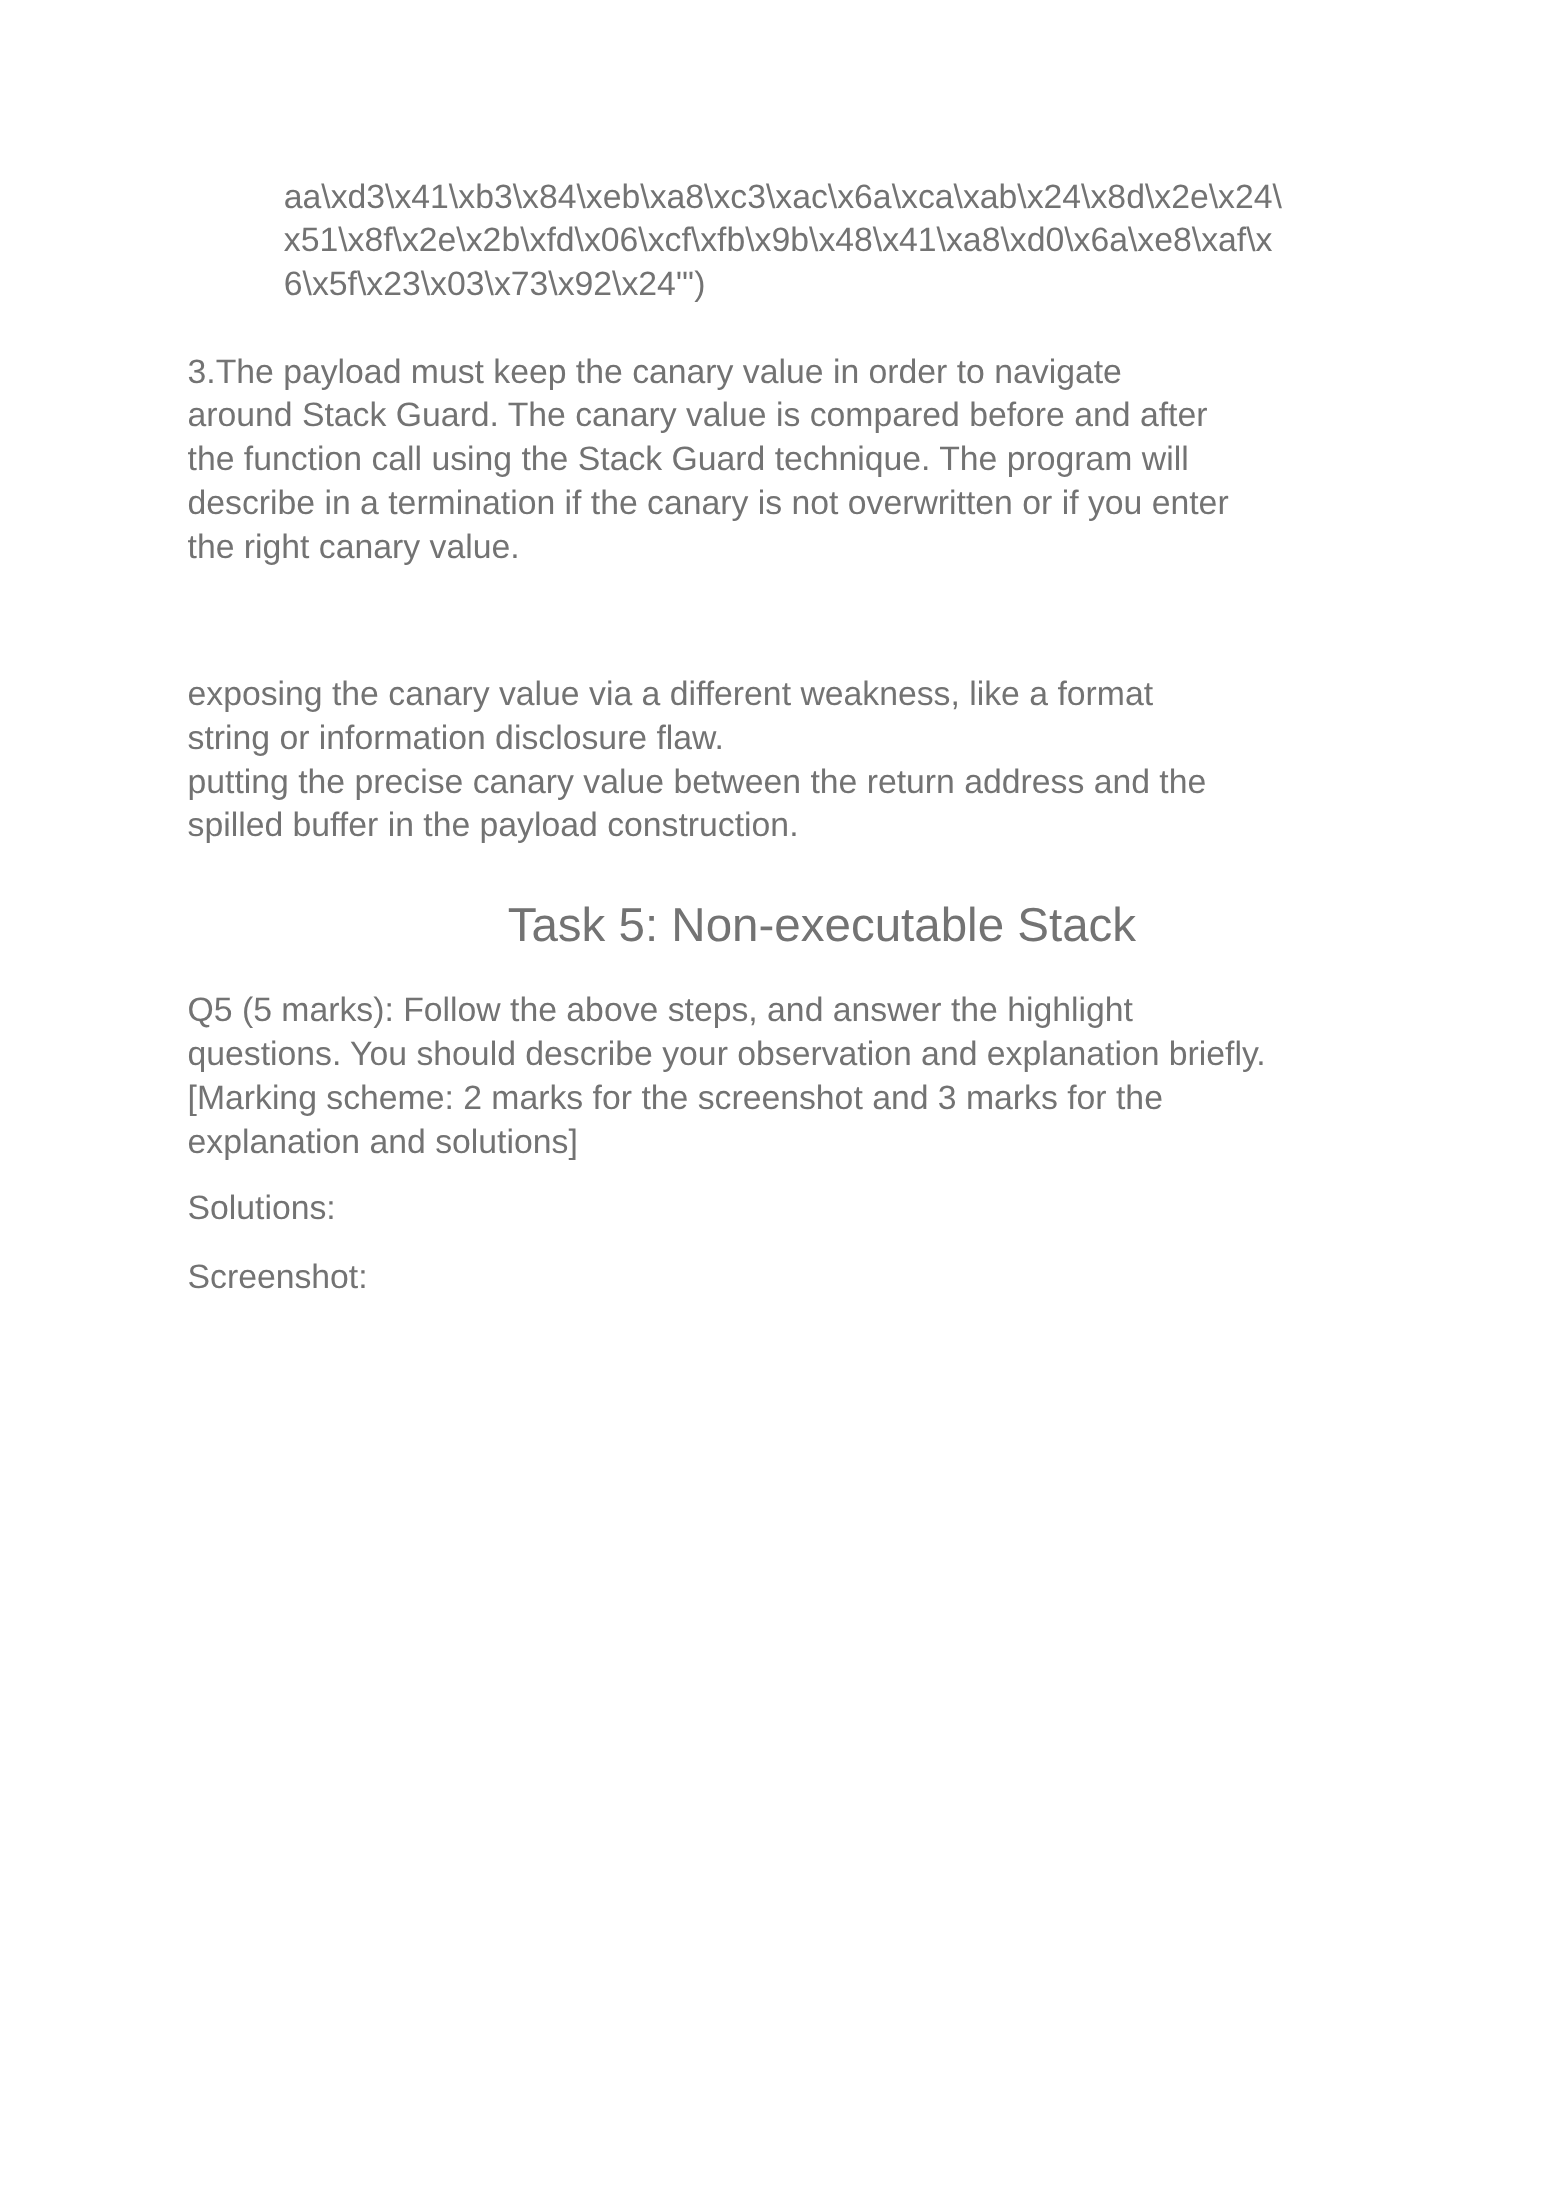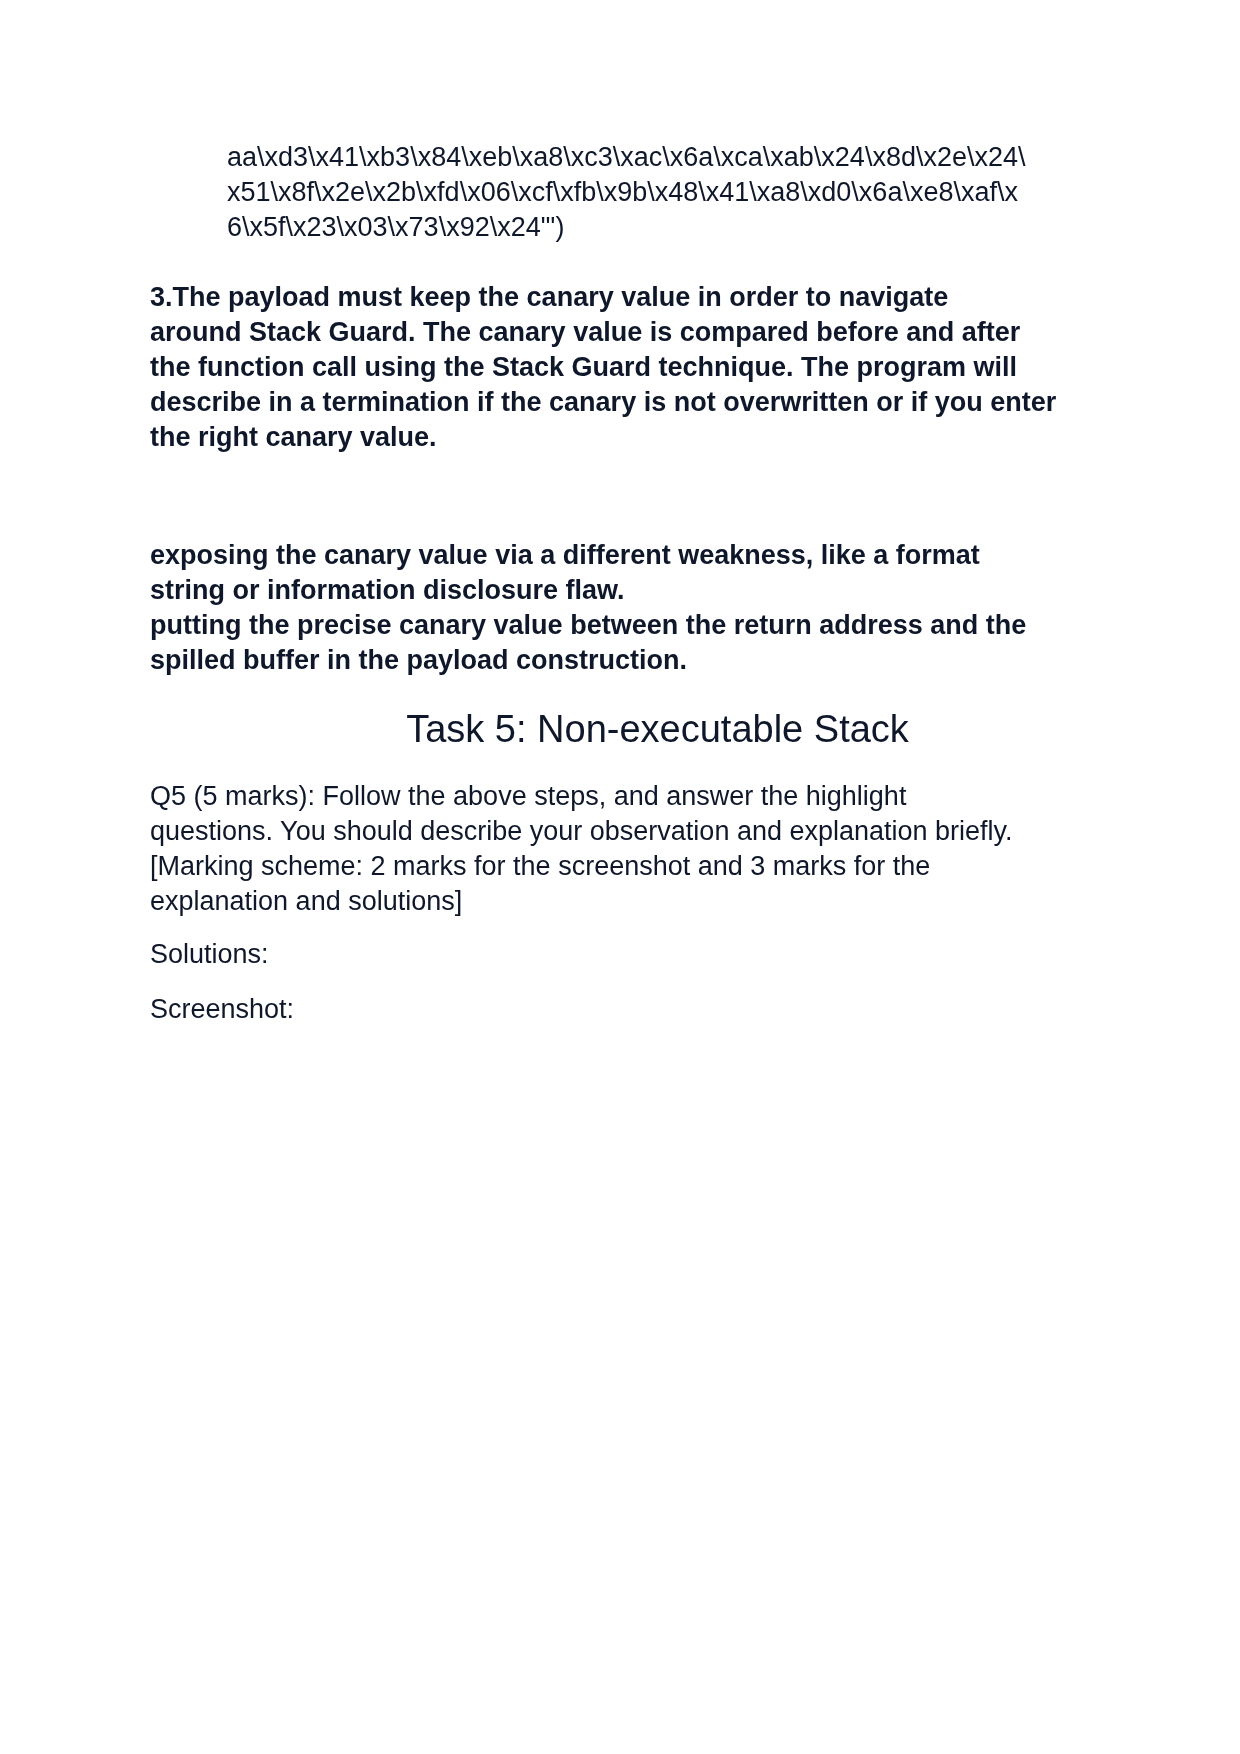--- a/index.html
+++ b/index.html
@@ -5,46 +5,45 @@
   html, body {
     margin: 0;
     padding: 0;
     background: #ffffff;
   }
   .page {
     position: relative;
     width: 1240px;
     height: 1362px;
     background: #ffffff;
-    color: #0f172a;
+    color: #737373;
     font-family: "Liberation Sans", sans-serif;
     font-size: 27px;
     line-height: 35px;
     overflow: hidden;
     box-sizing: border-box;
   }
   .content {
     box-sizing: border-box;
     padding: 140px 75px 0 150px;
     width: 100%;
   }
   .shellcode-block {
     margin-left: 77px;
     margin-bottom: 35px;
     word-break: break-all;
   }
   .para {
     margin: 0 0 13px 0;
-    font-weight: bold;
   }
   .blank-line {
     height: 35px;
   }
   .task-heading {
-    margin-top: 28px;
+    margin-top: 40px;
     margin-bottom: 27px;
     font-size: 38px;
     line-height: 46px;
     text-align: center;
     font-weight: normal;
   }
   .label-line {
     margin: 0 0 20px 0;
   }
   .q5-para {

